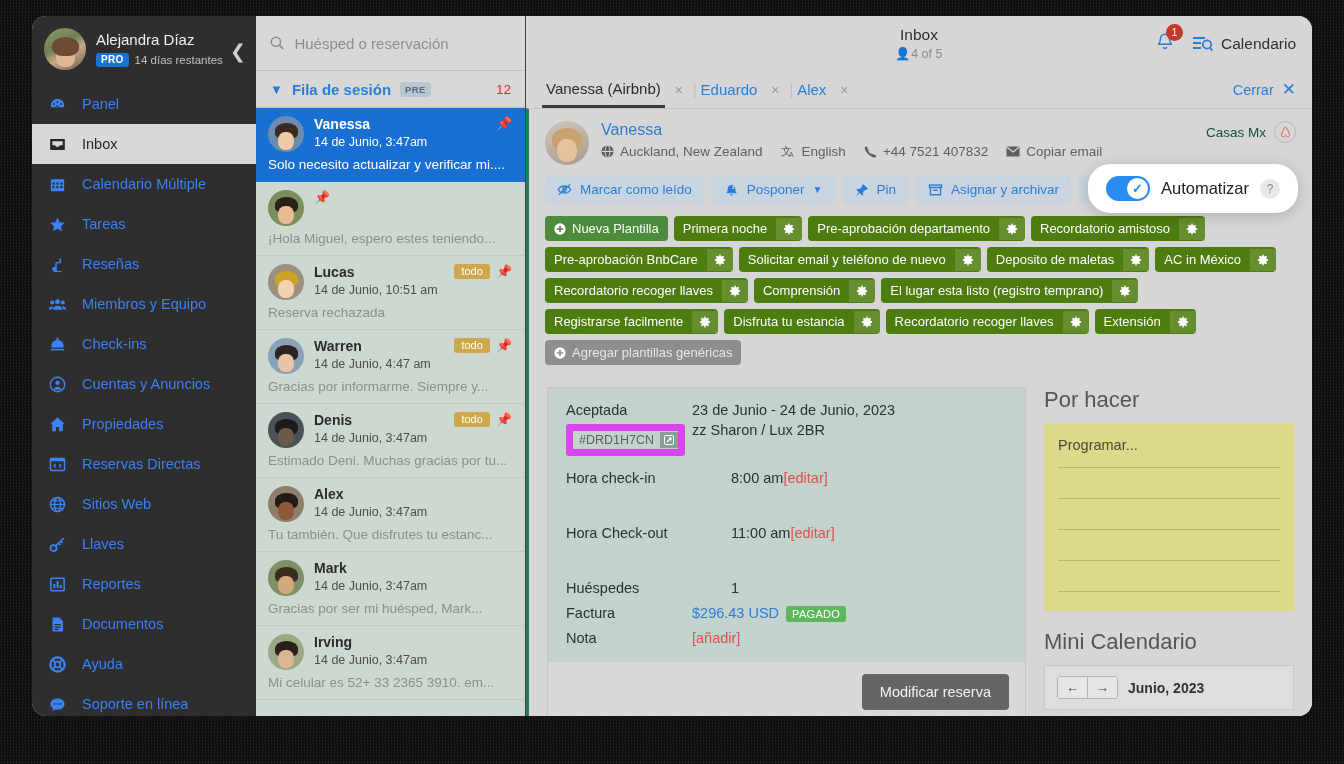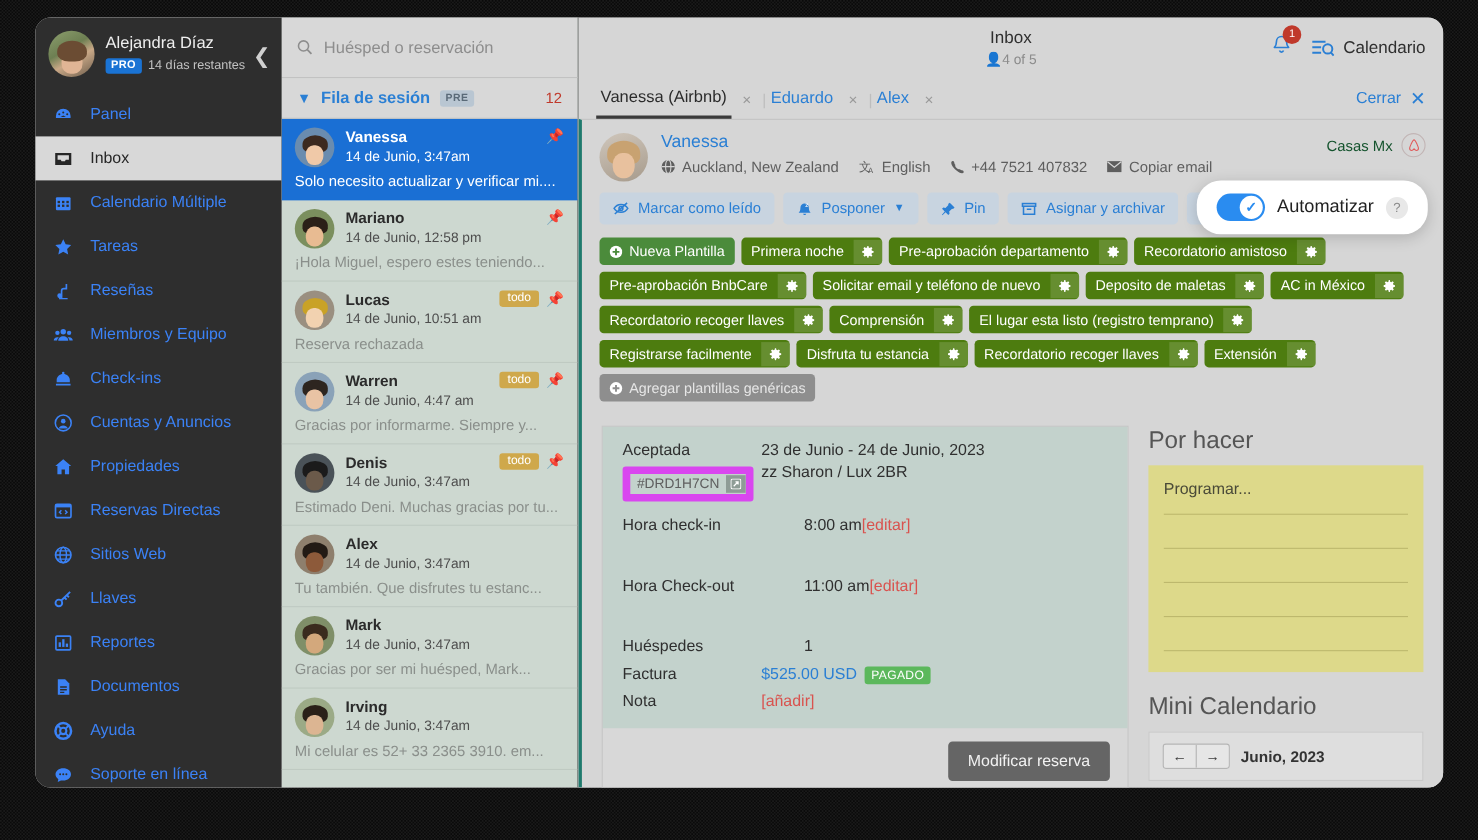--- a/index.html
+++ b/index.html
@@ -487,24 +487,20 @@
               <span class="pin-ico">📌</span>
             </span>
           </div>
           <div class="convo-prev">Solo necesito actualizar y verificar mi....</div>
         </div>
         <div class="convo">
           <div class="convo-top">
             <span class="avatar-sm" style="background:#7b8f5e">
               <b style="background:#2b2018"></b>
               <i style="background:#e8bb92"></i>
-            </span>
-            <span class="convo-meta">
-              <span class="convo-name" style="display:block">Mariano</span>
-              <span class="convo-date" style="display:block">14 de Junio, 12:58 pm</span>
             </span>
             <span class="convo-right">
               <span class="pin-ico">📌</span>
             </span>
           </div>
           <div class="convo-prev">¡Hola Miguel, espero estes teniendo...</div>
         </div>
         <div class="convo">
           <div class="convo-top">
             <span class="avatar-sm" style="background:#9a8f80">
@@ -918,21 +914,21 @@
                   <div class="res-k">Hora check-in</div>
                   <div class="res-v"><span>8:00 am</span><span class="lnk-red">[editar]</span></div>
                   <div class="res-k">Hora Check-out</div>
                   <div class="res-v"><span>11:00 am</span><span class="lnk-red">[editar]</span></div>
                   <div class="res-k">Huéspedes</div>
                   <div class="res-v"><span>1</span></div>
                 </div>
               <div class="res-grid" style="margin-top:9px;">
                 <div class="res-k">Factura</div>
                 <div class="res-v">
-                  <span class="lnk-blue">$525.00 USD</span><span class="paid-badge">PAGADO</span>
+                  <span class="lnk-blue">$296.43 USD</span><span class="paid-badge">PAGADO</span>
                 </div>
                 <div class="res-k">Nota</div>
                 <div class="res-v"><span class="lnk-red">[añadir]</span></div>
               </div>
             </div>
             <div class="res-foot">
               <button class="btn-dark">Modificar reserva</button>
             </div>
           </div>
           <div class="res-stub"></div>

